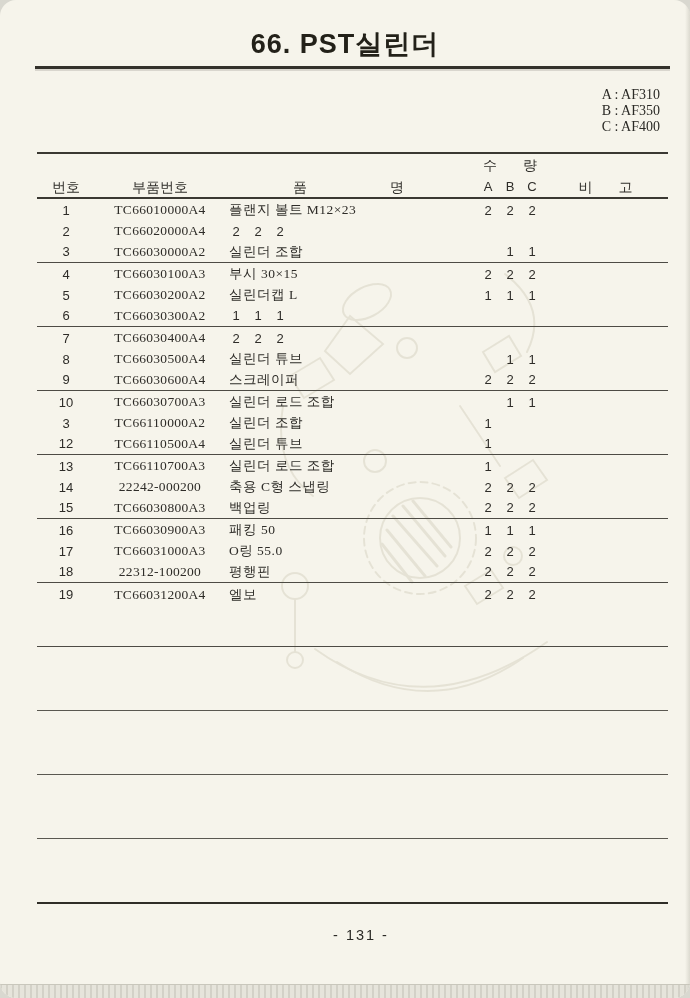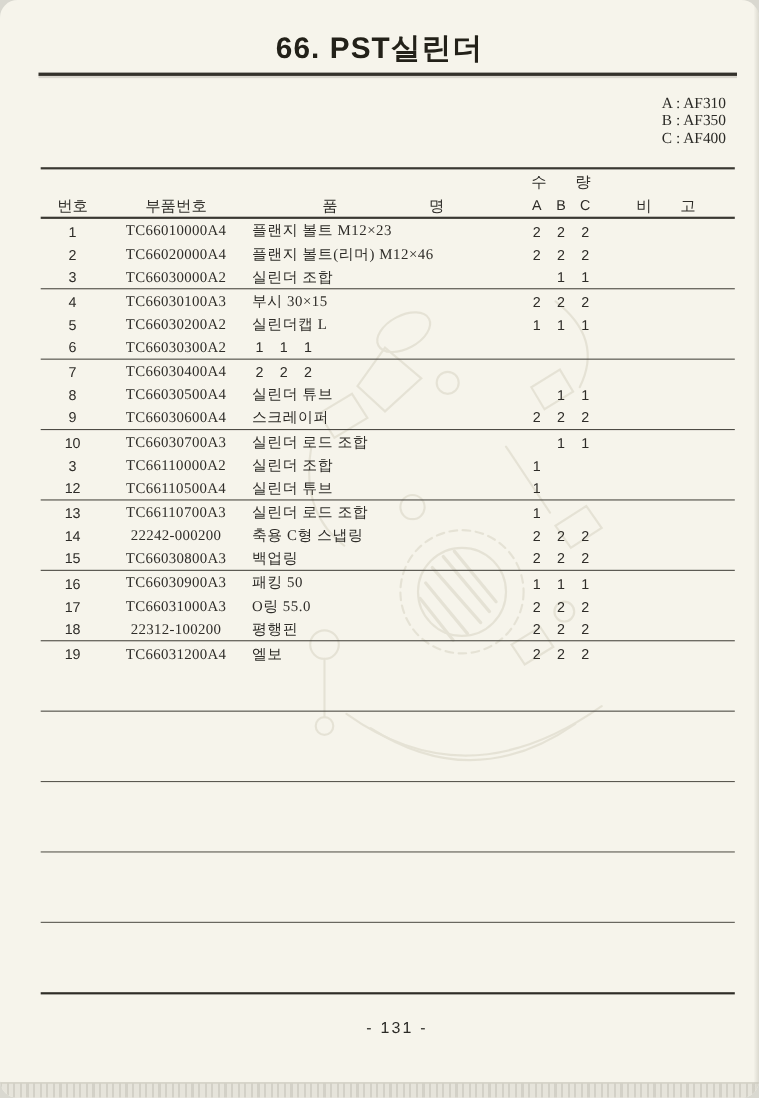--- a/index.html
+++ b/index.html
@@ -153,21 +153,20 @@
             <span class="c-part">TC66010000A4</span>
             <span class="c-name">플랜지 볼트 M12×23</span>
             <span class="qcell">2</span>
             <span class="qcell">2</span>
             <span class="qcell">2</span>
             <span class="c-remark"></span>
           </div>
           <div class="row">
             <span class="c-no">2</span>
             <span class="c-part">TC66020000A4</span>
-            <span class="c-name">플랜지 볼트(리머) M12×46</span>
             <span class="qcell">2</span>
             <span class="qcell">2</span>
             <span class="qcell">2</span>
             <span class="c-remark"></span>
           </div>
           <div class="row">
             <span class="c-no">3</span>
             <span class="c-part">TC66030000A2</span>
             <span class="c-name">실린더 조합</span>
             <span class="qcell"></span>

